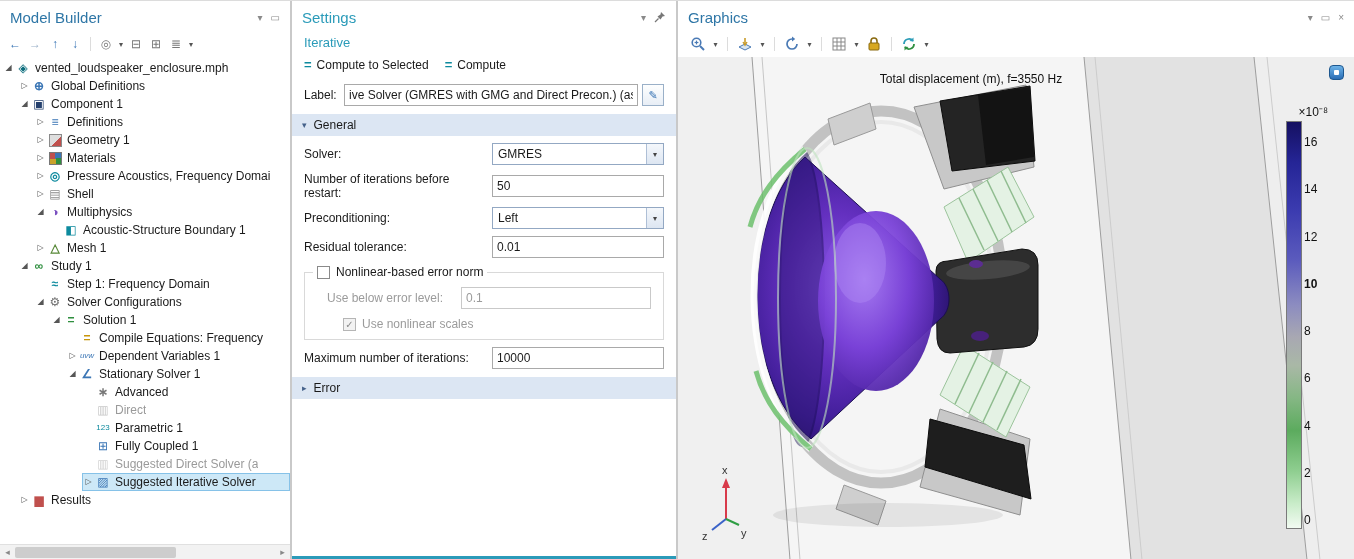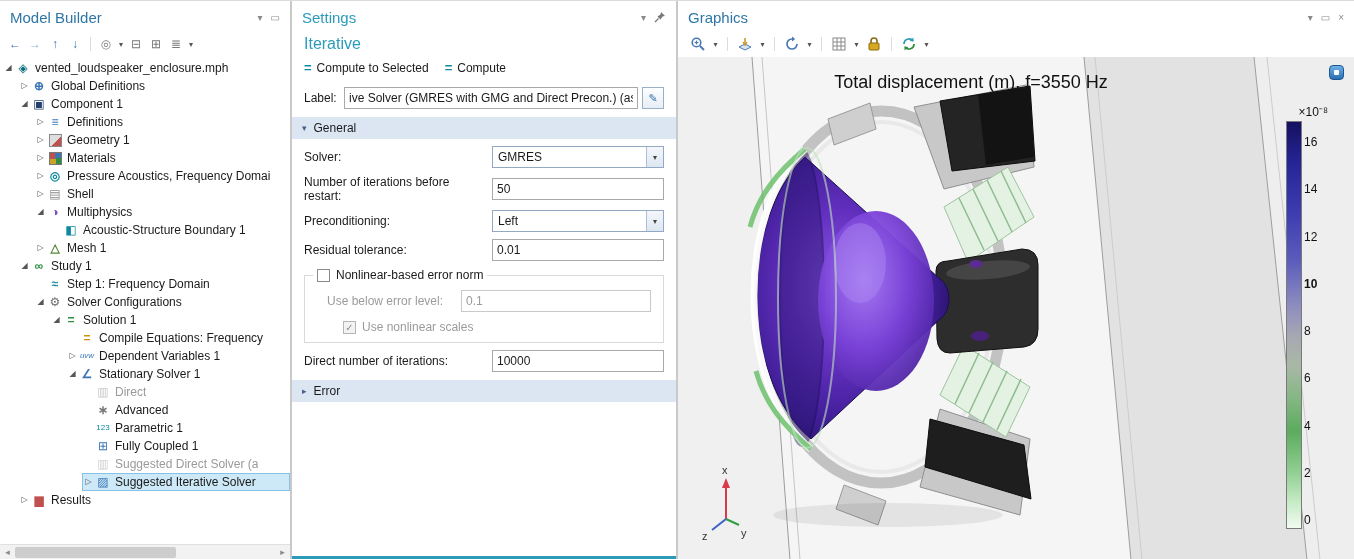--- a/index.html
+++ b/index.html
@@ -58,21 +58,21 @@
   .ticon-suggested-direct::before{content:"▥";color:#aaa}
   .ticon-suggested-iterative::before{content:"▨";color:#3b76b5}
   .ticon-results::before{content:"▆";color:#c0504d}
   .mb-hscroll{position:absolute;bottom:0;left:0;right:0;height:15px;background:#f2f2f2;border-top:1px solid #e0e0e0;display:flex;align-items:center}
   .sbtn{width:15px;text-align:center;font-size:9px;color:#888}
   .strack{flex:1;height:100%;position:relative}
   .sthumb{position:absolute;left:0;top:2px;height:11px;width:62%;background:#cdcdcd;border-radius:2px}
 
   
   .set{width:384px}
-  .set-sub{padding:4px 12px 0;color:#2b9bb9;font-size:16px}
+  .set-sub{padding:4px 12px 0;color:#2b9bb9;font-size:13px}
   .set-actions{display:flex;align-items:center;gap:16px;padding:7px 12px 6px}
   .act{display:flex;align-items:center;gap:5px;background:none;border:none;font-family:inherit;font-size:12px;color:#1a1a1a;cursor:default}
   .aicon{color:#0d8a9e;font-weight:bold;font-size:13px}
   .label-row{display:flex;align-items:center;margin:6px 12px 0}
   .label-row .lbl{width:40px}
   .txt{height:22px;border:1px solid #a9a9a9;font-family:inherit;font-size:12px;padding:0 4px;color:#1a1a1a;background:#fff}
   .label-row .txt{flex:1;min-width:0}
   .editbtn{width:22px;height:22px;margin-left:4px;border:1px solid #9ab0c8;background:linear-gradient(#fdfefe,#e8eef6);display:flex;align-items:center;justify-content:center;color:#3b76b5;font-size:11px}
   .sec{height:22px;background:#dce6f3;display:flex;align-items:center;gap:7px;padding:0 10px;margin-top:8px}
   .sec .sarrow{font-size:9px;color:#44618a}
@@ -94,21 +94,21 @@
   .grow2{display:flex;align-items:center;gap:6px;margin:8px 4px 0 30px;color:#9b9b9b}
   .set-bottom{position:absolute;bottom:0;left:0;right:0;height:3px;background:#2b9bb9}
 
   
   .gfx{flex:1}
   .gfx-toolbar{display:flex;align-items:center;height:26px;padding:0 10px;gap:3px}
   .gbtn{display:inline-flex;align-items:center;justify-content:center;width:20px;height:20px}
   .gcaret{font-size:8px;color:#555;width:9px;display:inline-flex;justify-content:center}
   .canvas{position:relative;width:676px;height:503px;background:#ececec;overflow:hidden}
   .scene{position:absolute;left:0;top:0}
-  .plot-title{position:absolute;left:0;right:90px;top:15px;text-align:center;font-size:18px;color:#111}
+  .plot-title{position:absolute;left:0;right:90px;top:15px;text-align:center;font-size:12px;color:#111}
   .legend-exp{position:absolute;right:26px;top:46px;font-size:12px;color:#111}
   .legend-bar{position:absolute;right:52px;top:64px;width:16px;height:408px;border:1px solid #7a7a7a;
     background:linear-gradient(180deg,#151061 0%,#252596 10%,#3c3cb0 22%,#5b5bbd 34%,#8c8cc0 45%,#a8a8b2 53%,#a9b8a6 60%,#85b784 68%,#5cab5e 76%,#8fce90 86%,#c9ecc9 94%,#f2fbf2 100%)}
   .legend-ticks{position:absolute;right:22px;top:0;bottom:0;width:28px}
   .legend-tick{position:absolute;left:0;font-size:12px;color:#111}
   .plot-badge{position:absolute;right:10px;top:8px;width:15px;height:15px;border-radius:4px;border:1px solid #1d578f;background:linear-gradient(#6db3e8,#2a6db5);display:flex;align-items:center;justify-content:center}
   .plot-badge::before{content:"";width:5px;height:5px;background:#fff;border-radius:1px}
 </style>
 </head>
 <body>
@@ -274,32 +274,32 @@
         <div class="tree-row">
           <span class="tspacer" style="width: 66px;"></span>
           <span class="tbody">
             <span class="tarrow">◢</span>
             <span class="ticon ticon-stationary"></span>
             <span class="tlabel">Stationary Solver 1</span>
           </span>
         </div>
         <div class="tree-row">
           <span class="tspacer" style="width: 82px;"></span>
+          <span class="tbody">
+            <span class="tarrow"></span>
+            <span class="ticon ticon-advanced"></span>
+            <span class="tlabel">Advanced</span>
+          </span>
+        </div>
+        <div class="tree-row">
+          <span class="tspacer" style="width: 82px;"></span>
           <span class="tbody disabled">
             <span class="tarrow"></span>
             <span class="ticon ticon-direct"></span>
             <span class="tlabel">Direct</span>
-          </span>
-        </div>
-        <div class="tree-row">
-          <span class="tspacer" style="width: 82px;"></span>
-          <span class="tbody">
-            <span class="tarrow"></span>
-            <span class="ticon ticon-advanced"></span>
-            <span class="tlabel">Advanced</span>
           </span>
         </div>
         <div class="tree-row">
           <span class="tspacer" style="width: 82px;"></span>
           <span class="tbody">
             <span class="tarrow"></span>
             <span class="ticon ticon-parametric"></span>
             <span class="tlabel">Parametric 1</span>
           </span>
         </div>
@@ -410,21 +410,21 @@
         <span class="flbl">Use below error level:</span>
         <input class="txt" type="text" disabled="" value="0.1" style="">
       </div>
       <div class="grow2">
         <span class="chk checked disabled"></span>
         <span>Use nonlinear scales</span>
       </div>
     </fieldset>
 
     <div class="frow">
-      <span class="flbl">Direct number of iterations:</span>
+      <span class="flbl">Maximum number of iterations:</span>
       <input class="txt ctrl" type="text" value="10000" style="">
     </div>
 
     <div class="sec">
       <span class="sarrow">▸</span>
       <span>Error</span>
     </div>
 
     <div class="set-bottom"></div>
   </div>

